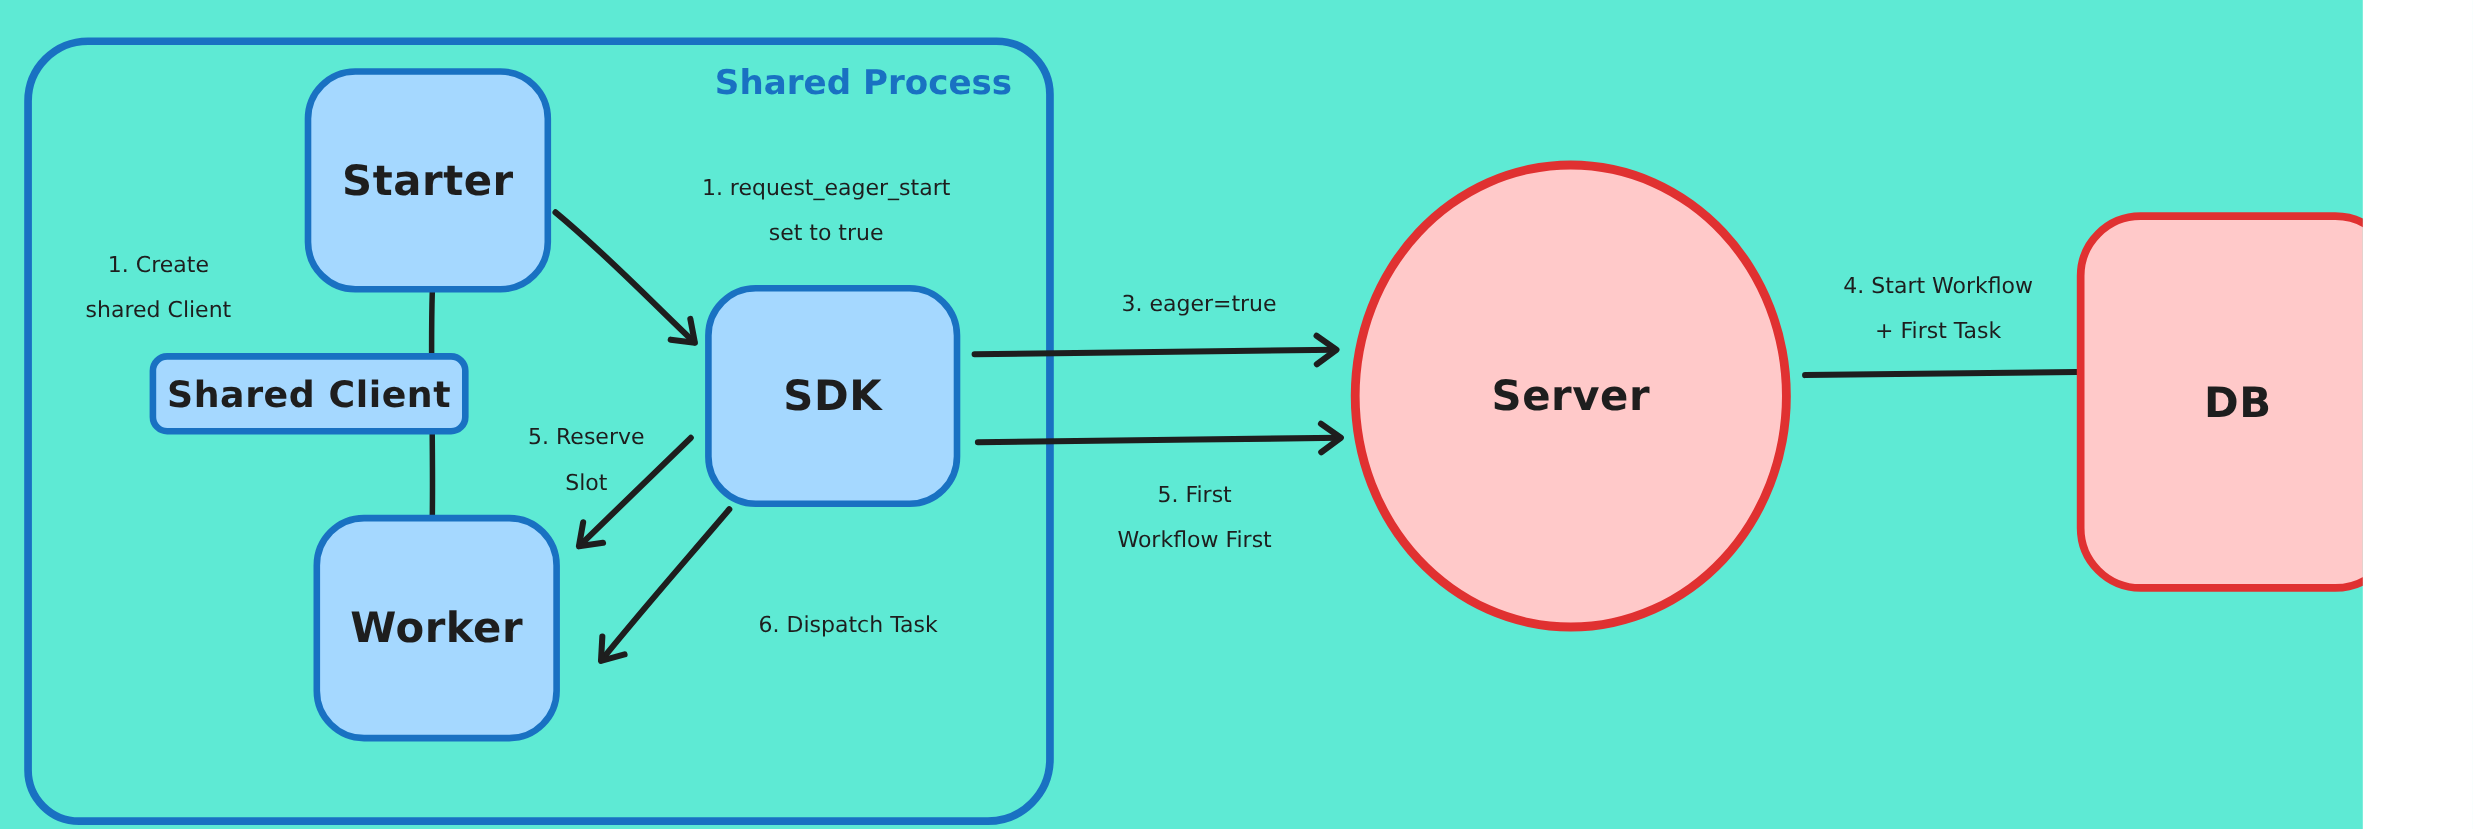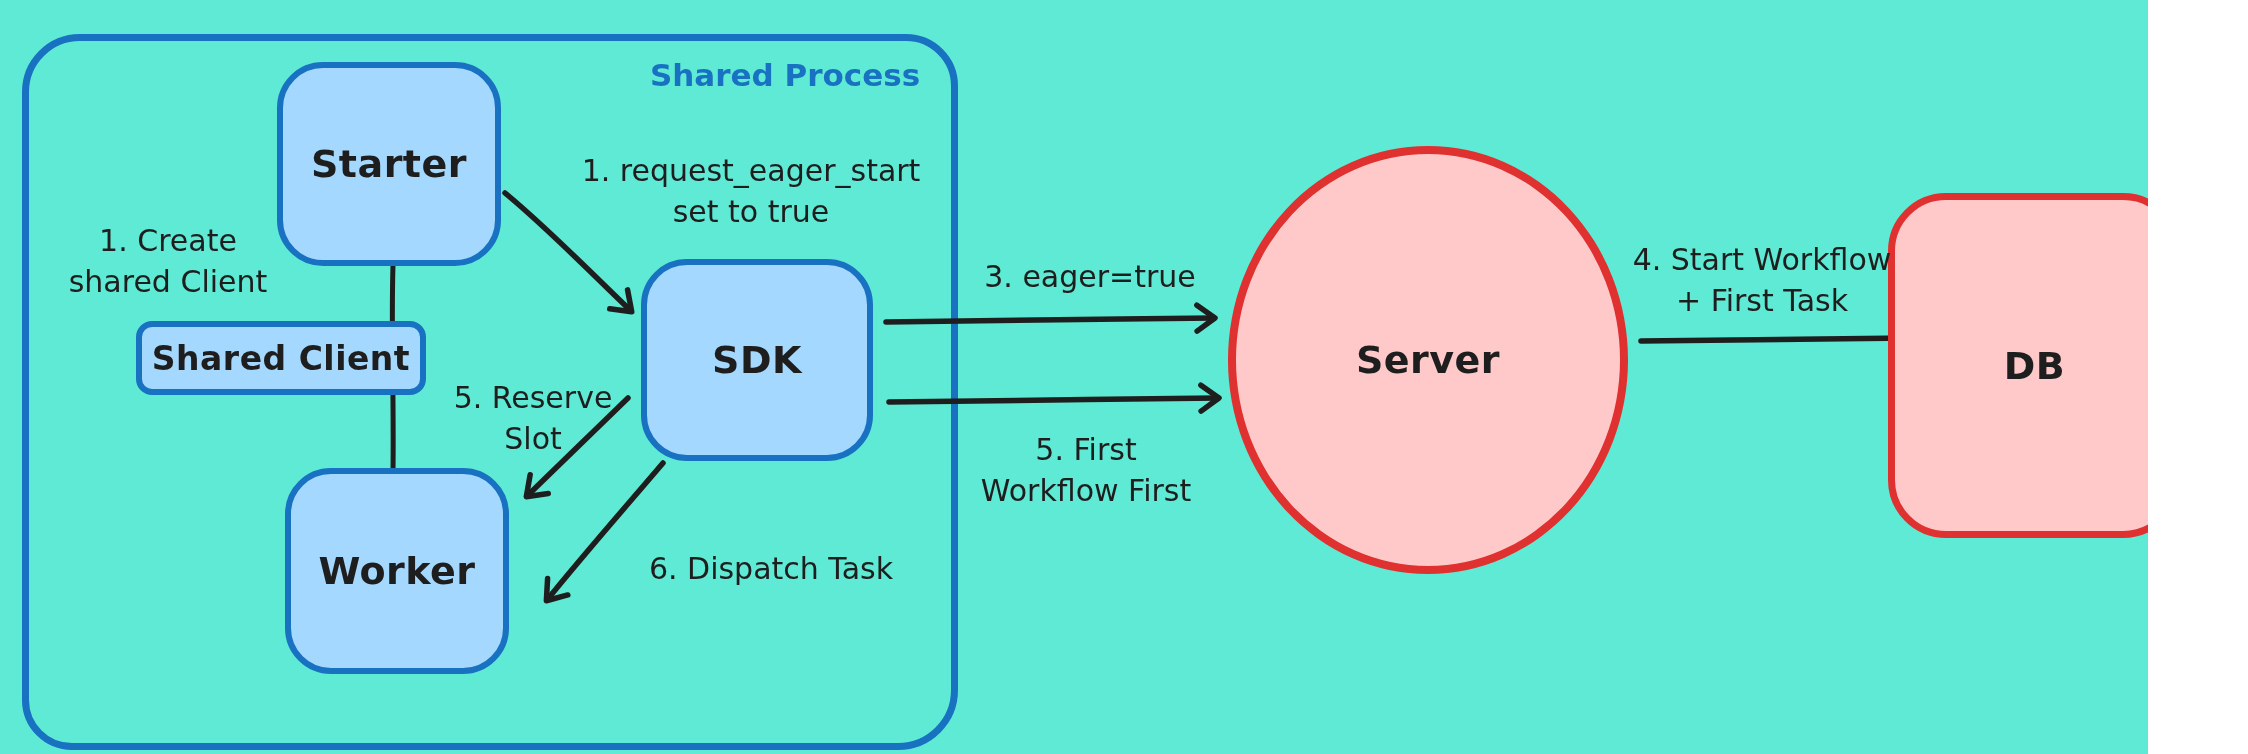--- a/index.html
+++ b/index.html
@@ -39,21 +39,21 @@
     background: #ffc9c9;
     display: flex;
     align-items: center;
     justify-content: center;
     box-sizing: border-box;
   }
 
   .annotation {
     transform: translate(-50%, -50%);
     text-align: center;
-    font-size: 30px;
+    font-size: 20px;
     line-height: 41px;
     white-space: nowrap;
     font-weight: 500;
   }
   .frame-title {
     transform: translate(-50%, -50%);
     font-size: 31px;
     font-weight: bold;
     color: #1971c2;
     white-space: nowrap;
@@ -108,21 +108,21 @@
   </div>
 
   <div class="abs red-node" style="left:1228px; top:146px; width:400px; height:428px; border-radius:50%;">
     <span class="node-label">Server</span>
   </div>
 
   <div class="abs red-node" style="left:1888px; top:193px; width:293px; height:345px; border-radius:58px; border-width:7px;">
     <span class="node-label">DB</span>
   </div>
 
-  <div class="abs annotation" style="left:168px; top:261px;">
+  <div class="abs annotation" style="left:144px; top:261px;">
     <div>1. Create</div>
     <div>shared Client</div>
   </div>
 
   <div class="abs annotation" style="left:751px; top:191px;">
     <div>1. request_eager_start</div>
     <div>set to true</div>
   </div>
 
   <div class="abs annotation" style="left:533px; top:418px;">

